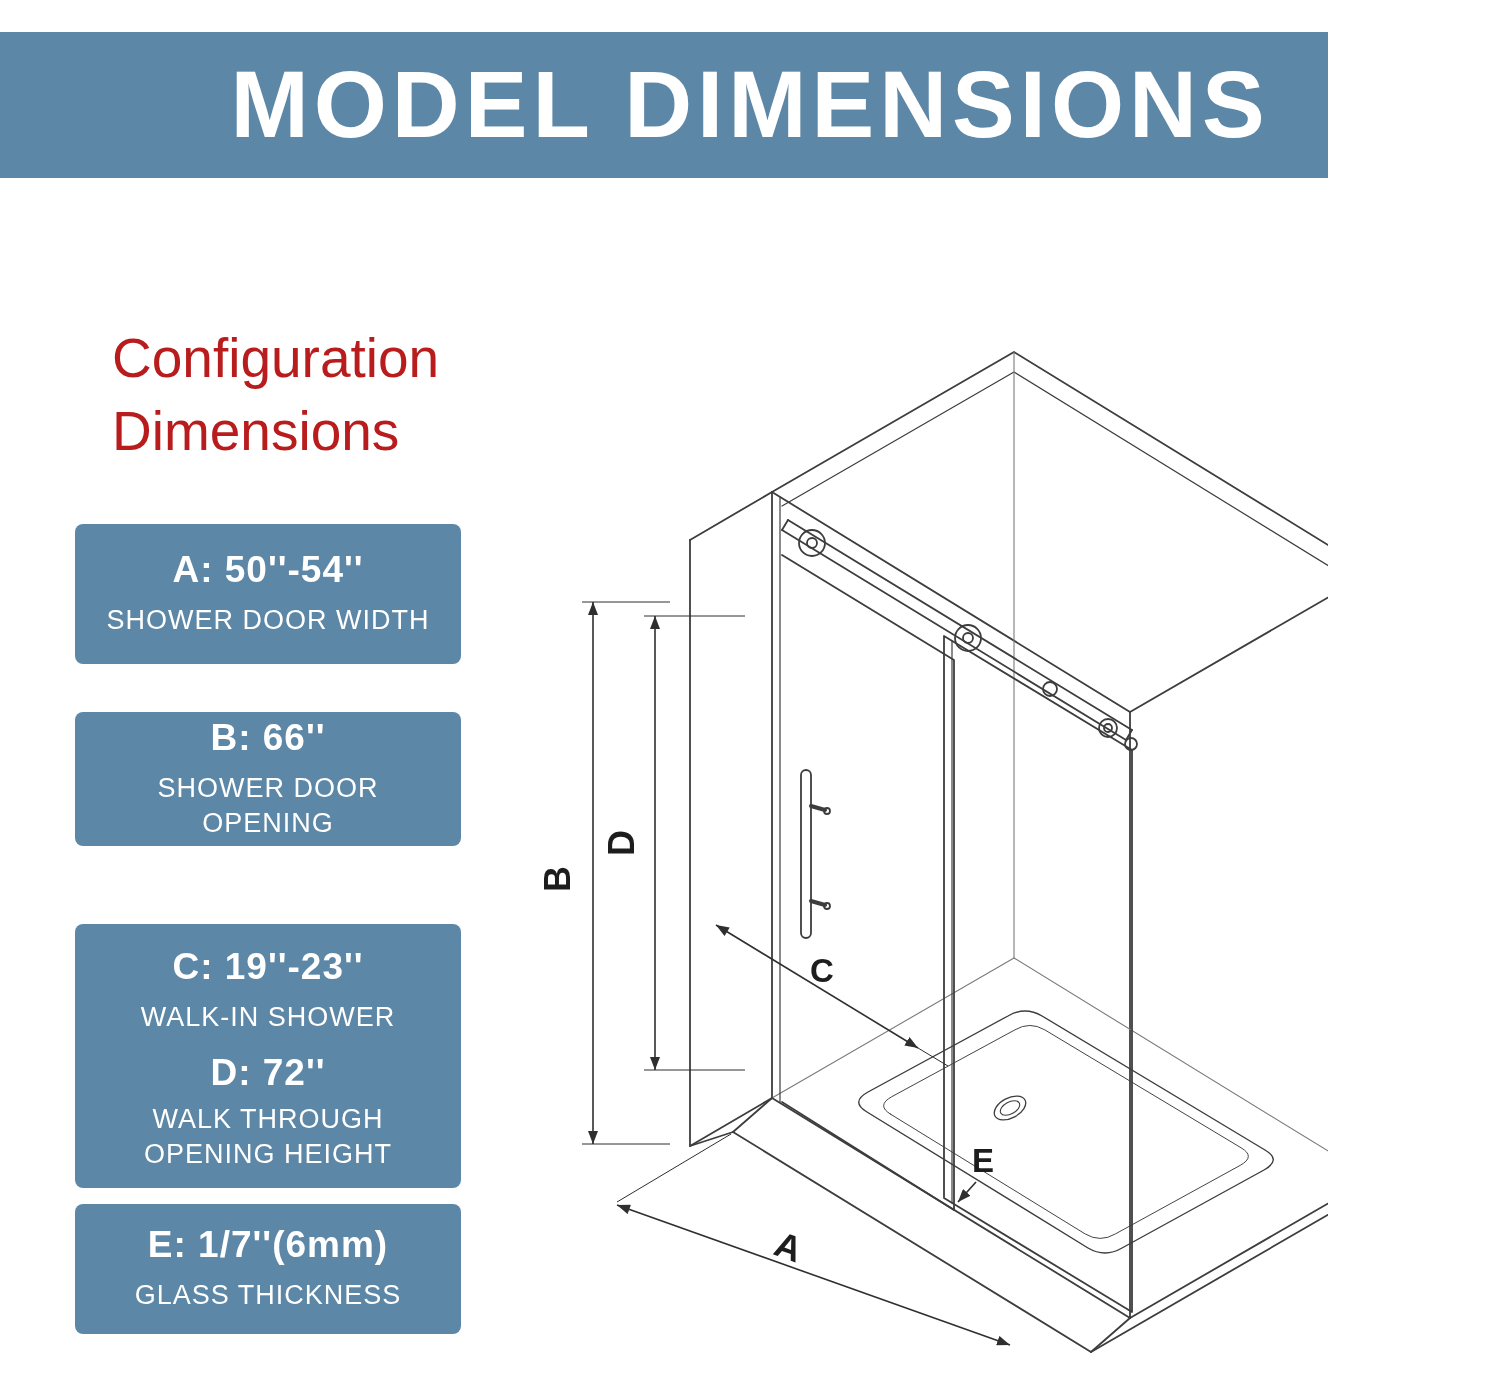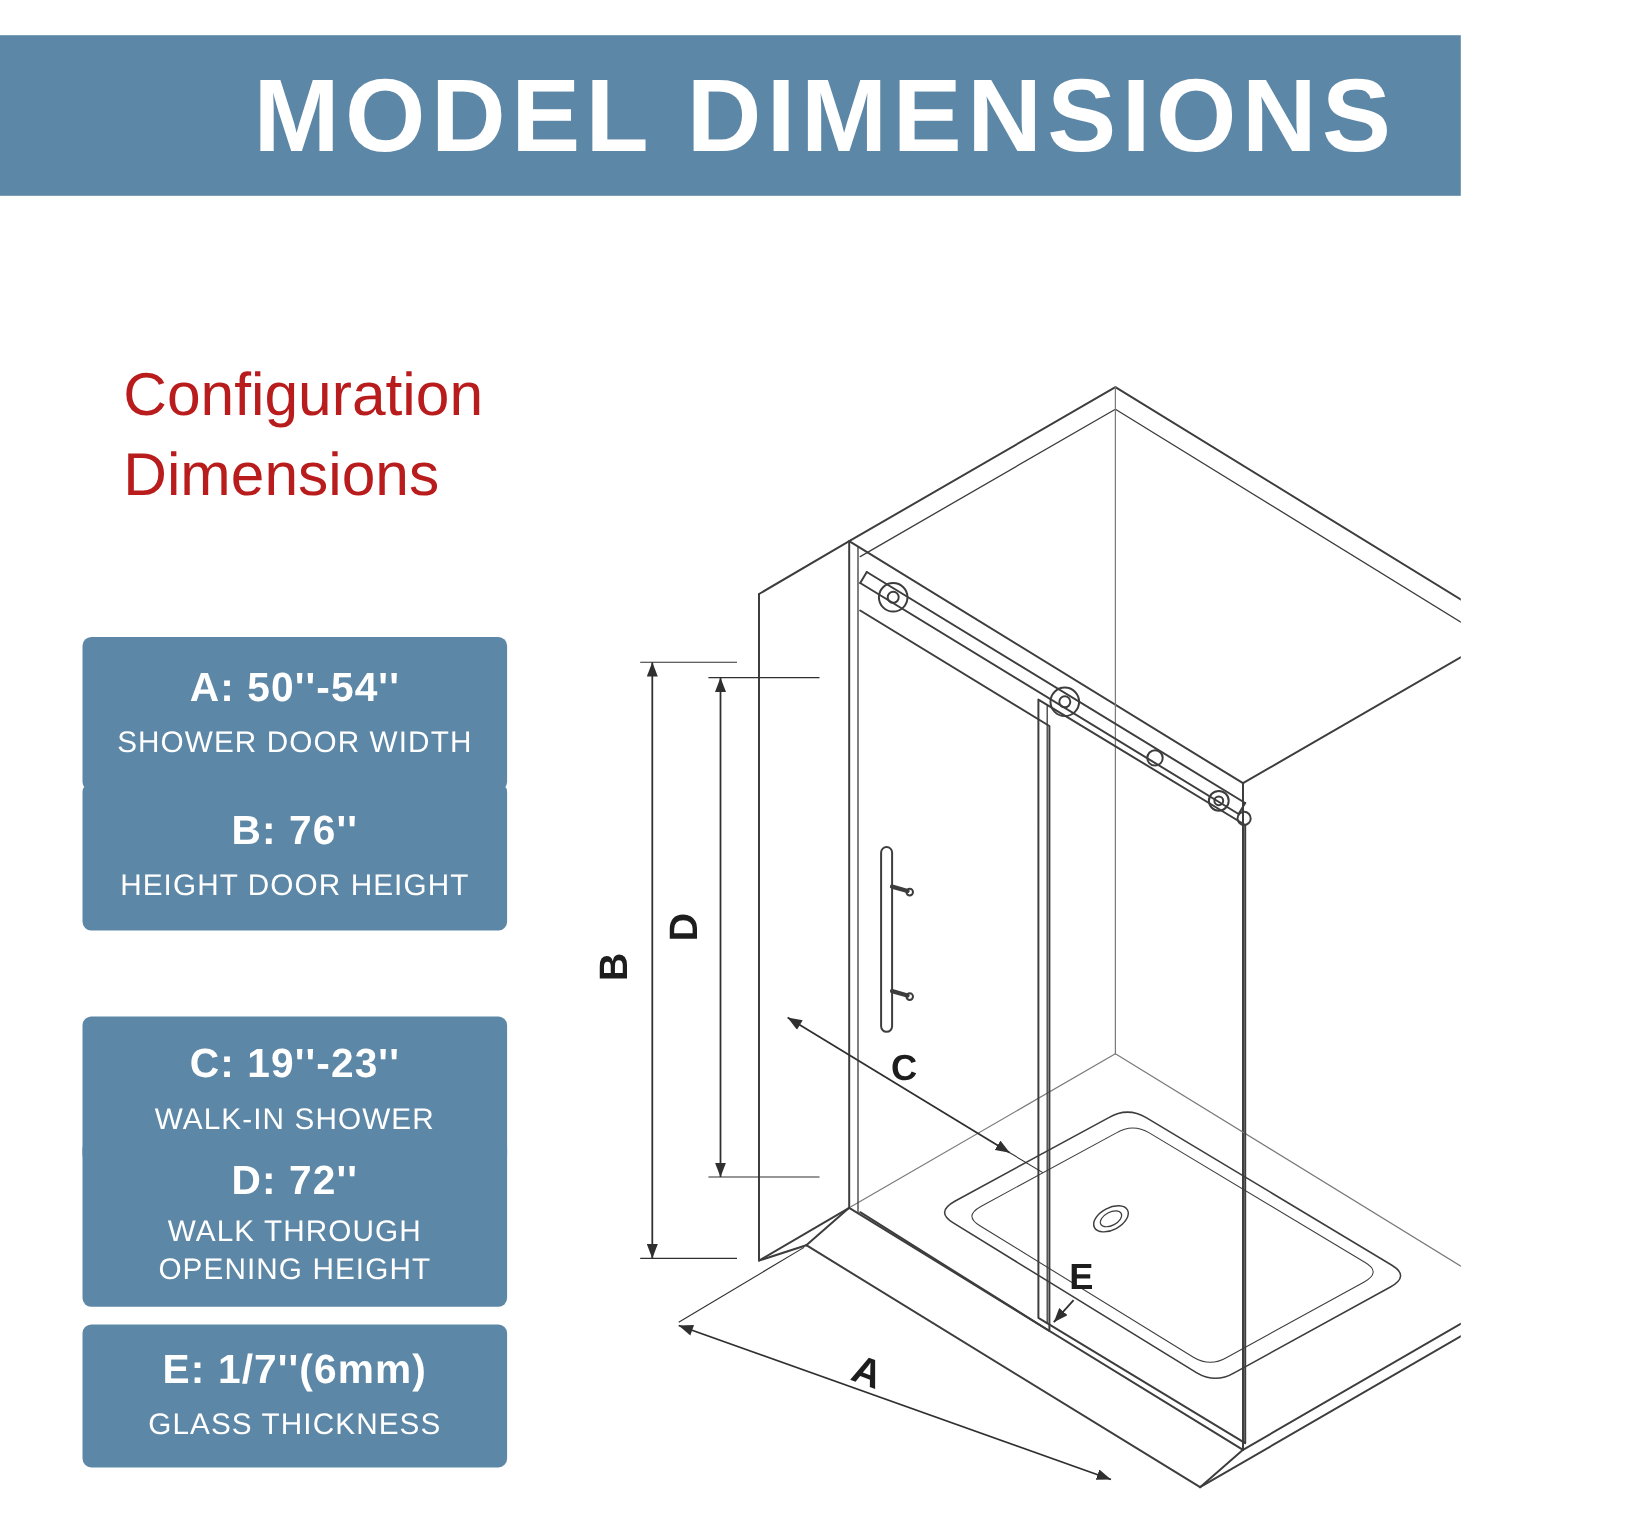--- a/index.html
+++ b/index.html
@@ -17,21 +17,21 @@
   .heading {
     position:absolute; left:112px; top:322px; font-size:55px; color:#b91c1c; line-height:1.32;
   }
   .card {
     position:absolute; left:75px; width:386px; background:#5d87a6; border-radius:8px;
     color:#ffffff; display:flex; flex-direction:column; align-items:center;
     justify-content:center; text-align:center; padding:0 18px; box-sizing:border-box;
   }
   .card .t { font-size:37px; font-weight:bold; letter-spacing:1px; }
   .card .s { font-size:27px; font-weight:normal; letter-spacing:1px; margin-top:12px; line-height:1.3; }
-  .card-a { top:579px;  height:140px; }
+  .card-a { top:524px;  height:140px; }
   .card-b { top:712px;  height:134px; }
   .card-c { top:924px;  height:134px; }
   .card-d { top:1036px; height:152px; }
   .card-d .s { max-width:300px; margin-top:8px; }
   .card-e { top:1204px; height:130px; }
   .diagram {
     position:absolute; left:520px; top:340px; width:950px; height:1056px;
   }
   .diagram text { font-family:"Liberation Sans", sans-serif; font-weight:bold; fill:#1d1d1d; }
 </style>
@@ -47,22 +47,22 @@
   <div class="heading">
     <div>Configuration</div>
     <div>Dimensions</div>
   </div>
 
   <div class="card card-a">
     <div class="t">A: 50''-54''</div>
     <div class="s">SHOWER DOOR WIDTH</div>
   </div>
   <div class="card card-b">
-    <div class="t">B: 76''</div>
-    <div class="s">HEIGHT DOOR HEIGHT</div>
+    <div class="t">B: 66''</div>
+    <div class="s">SHOWER DOOR OPENING</div>
   </div>
   <div class="card card-c">
     <div class="t">C: 19''-23''</div>
     <div class="s">WALK-IN SHOWER</div>
   </div>
   <div class="card card-d">
     <div class="t">D: 72''</div>
     <div class="s">WALK THROUGH OPENING HEIGHT</div>
   </div>
   <div class="card card-e">

